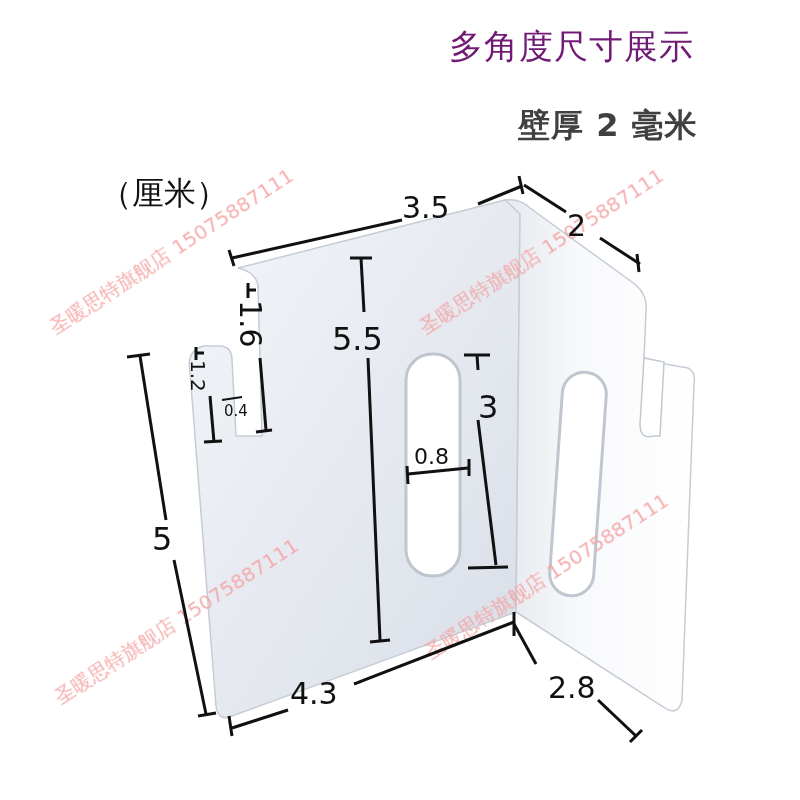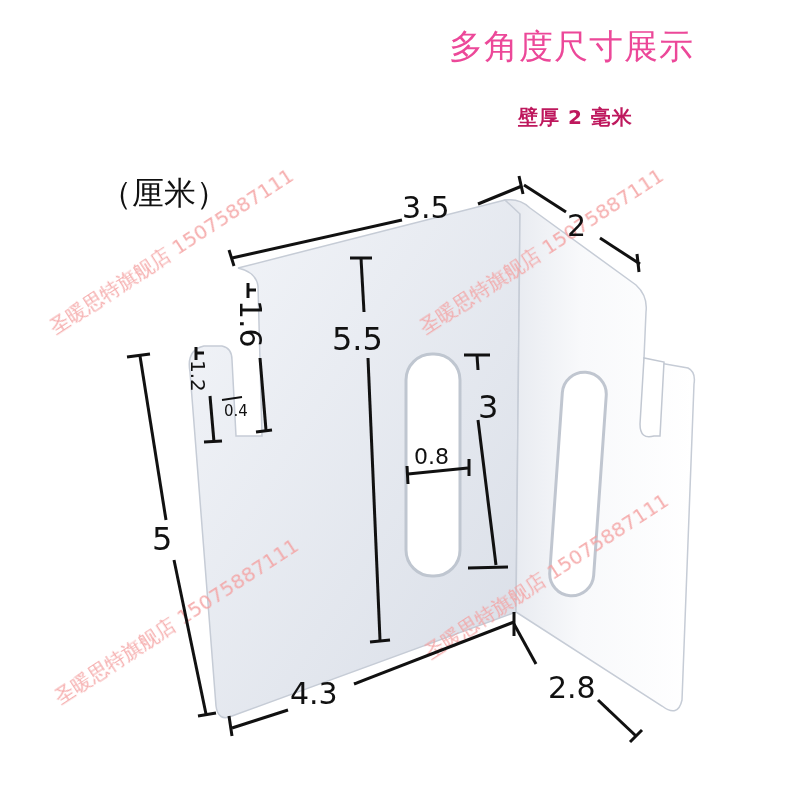--- a/index.html
+++ b/index.html
@@ -1,22 +1,22 @@
 <!DOCTYPE html>
 <html><head>
   <meta charset="utf-8">
   <style>
     html, body { margin: 0; padding: 0; background: #ffffff; }
     body { width: 800px; height: 800px; position: relative; overflow: hidden;
            font-family: "DejaVu Sans", "Liberation Sans", sans-serif; }
     .canvas { position: absolute; left: 0; top: 0; width: 800px; height: 800px; }
-    .header-title { position: absolute; left: 449px; top: 24px; font-size: 34px; color: #ec4899;
+    .header-title { position: absolute; left: 449px; top: 24px; font-size: 34px; color: #701a75;
                     letter-spacing: 1px; white-space: nowrap; }
-    .header-sub { position: absolute; left: 518px; top: 104px; font-size: 20px; font-weight: bold;
-                  color: #be185d; white-space: nowrap; letter-spacing: 1px; }
+    .header-sub { position: absolute; left: 518px; top: 104px; font-size: 32px; font-weight: bold;
+                  color: #404040; white-space: nowrap; letter-spacing: 1px; }
     .unit-label { position: absolute; left: 100px; top: 172px; font-size: 32px; color: #111;
                   white-space: nowrap; }
     svg text { font-family: "DejaVu Sans", "Liberation Sans", sans-serif; }
   </style>
 </head>
 <body>
 
 <div class="canvas">
   <svg width="800" height="800" viewBox="0 0 800 800">
     <defs>

